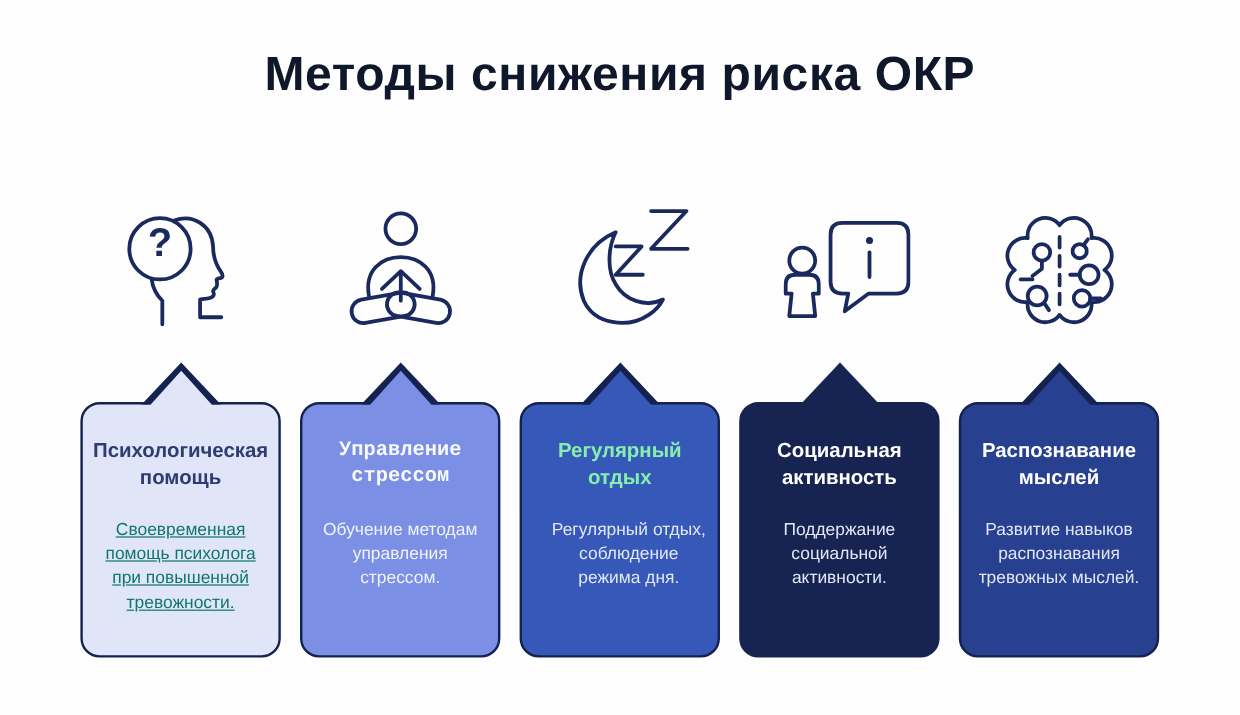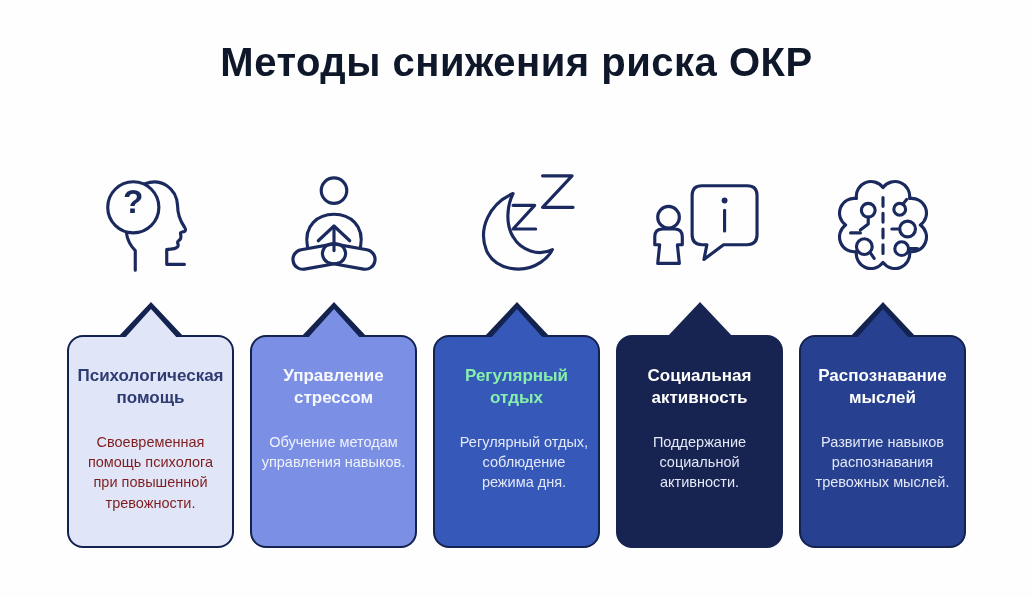--- a/index.html
+++ b/index.html
@@ -102,38 +102,38 @@
       <div class="icon-box">
         <svg viewBox="0 0 120 120" aria-hidden="true">
           <path class="icon-stroke" d="M54 16 C70 10 86 20 87 38 C87 47 89 53 94 60 C96 63 95 65 92 65 L90 66 C90 68 91 70 90 72 C89 74 87 74 87 76 C88 78 88 80 86 81 C83 83 79 82 76 83 L76 98 L94 98"></path>
           <path class="icon-stroke" d="M35 66 C36 74 39 79 44 84 L44 104"></path>
           <circle class="icon-stroke" cx="42" cy="40" r="26" fill="#ffffff"></circle>
           <text x="42" y="46" text-anchor="middle" font-size="34" font-weight="600" fill="#1b2a5e" font-family="'Liberation Sans','DejaVu Sans',sans-serif">?</text>
         </svg>
       </div>
       <div class="card" style="--fill: #e0e5f8; --border: #13224e;">
         <div class="card-heading" style="color: rgb(46, 60, 114);">Психологическая помощь</div>
-        <div class="card-body" style="color: #7f1d1d;">Своевременная помощь психолога при повышенной тревожности.</div>
+        <div class="card-body" style="color: #0f766e; text-decoration: underline;">Своевременная помощь психолога при повышенной тревожности.</div>
       </div>
     </div>
 
     <div class="column">
       <div class="icon-box">
         <svg viewBox="0 0 120 120" aria-hidden="true">
           <circle class="icon-stroke" cx="60" cy="23" r="13"></circle>
           <path class="icon-stroke" d="M33 80 C29 58 44 47 60 47 C76 47 91 58 87 80"></path>
           <path class="icon-stroke" d="M44 74 L60 59 L76 74"></path>
           <path class="icon-stroke" d="M60 60 L60 84"></path>
           <rect class="icon-stroke" x="18" y="80" width="54" height="20" rx="10" transform="rotate(-10 45 90)"></rect>
           <rect class="icon-stroke" x="48" y="80" width="54" height="20" rx="10" transform="rotate(10 75 90)"></rect>
         </svg>
       </div>
       <div class="card" style="--fill: #7b8fe4; --border: #13224e;">
-        <div class="card-heading" style="color: rgb(248, 249, 254);">Управление стрессом</div>
-        <div class="card-body" style="color: rgb(240, 243, 252);">Обучение методам управления навыков.</div>
+        <div class="card-heading" style="color: rgb(248, 249, 254); font-family: Liberation Mono, monospace;">Управление стрессом</div>
+        <div class="card-body" style="color: rgb(240, 243, 252);">Обучение методам управления стрессом.</div>
       </div>
     </div>
 
     <div class="column">
       <div class="icon-box">
         <svg viewBox="0 0 120 120" aria-hidden="true">
           <path class="icon-stroke" d="M56 26 C32 36 20 62 29 84 C38 104 66 108 84 96 C90 92 94 87 96 83 C82 90 64 84 56 70 C48 57 50 38 56 26 Z"></path>
           <path class="icon-stroke" d="M56 38 H78 L56 62 H79"></path>
           <path class="icon-stroke" d="M86 8 H116 L86 40 H117"></path>
         </svg>

